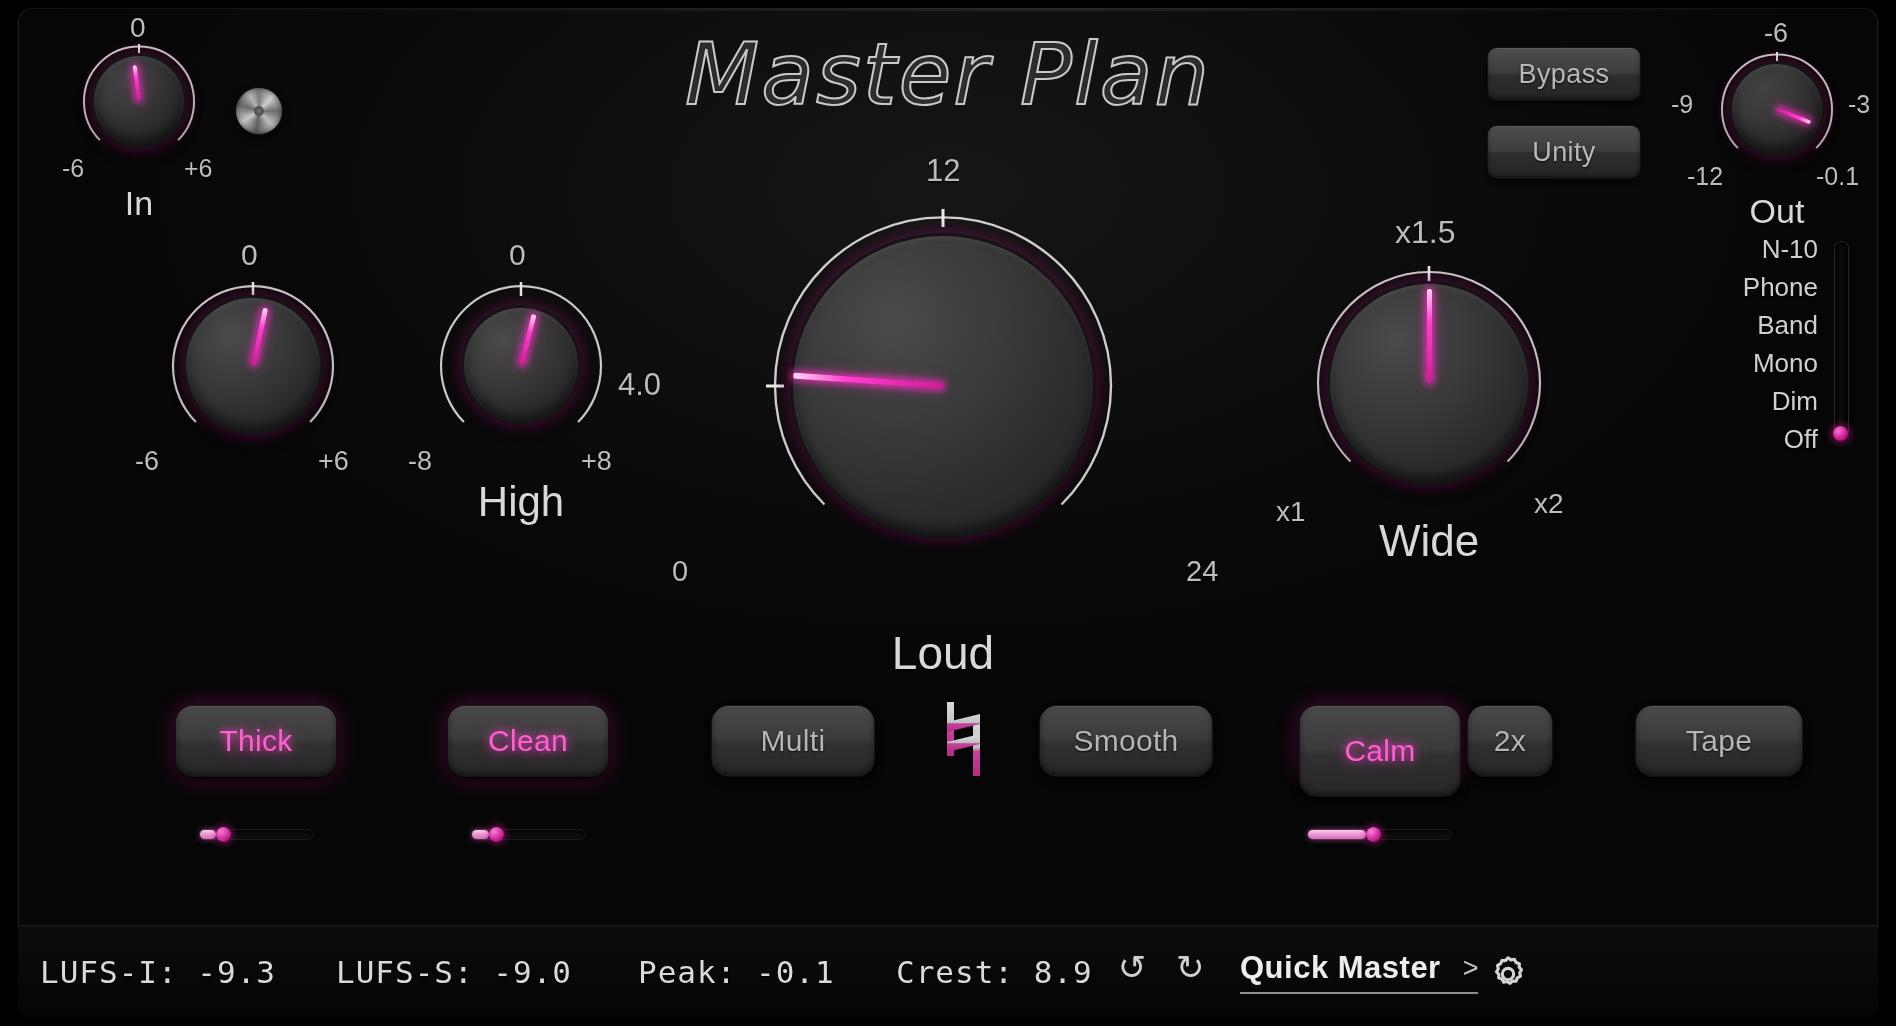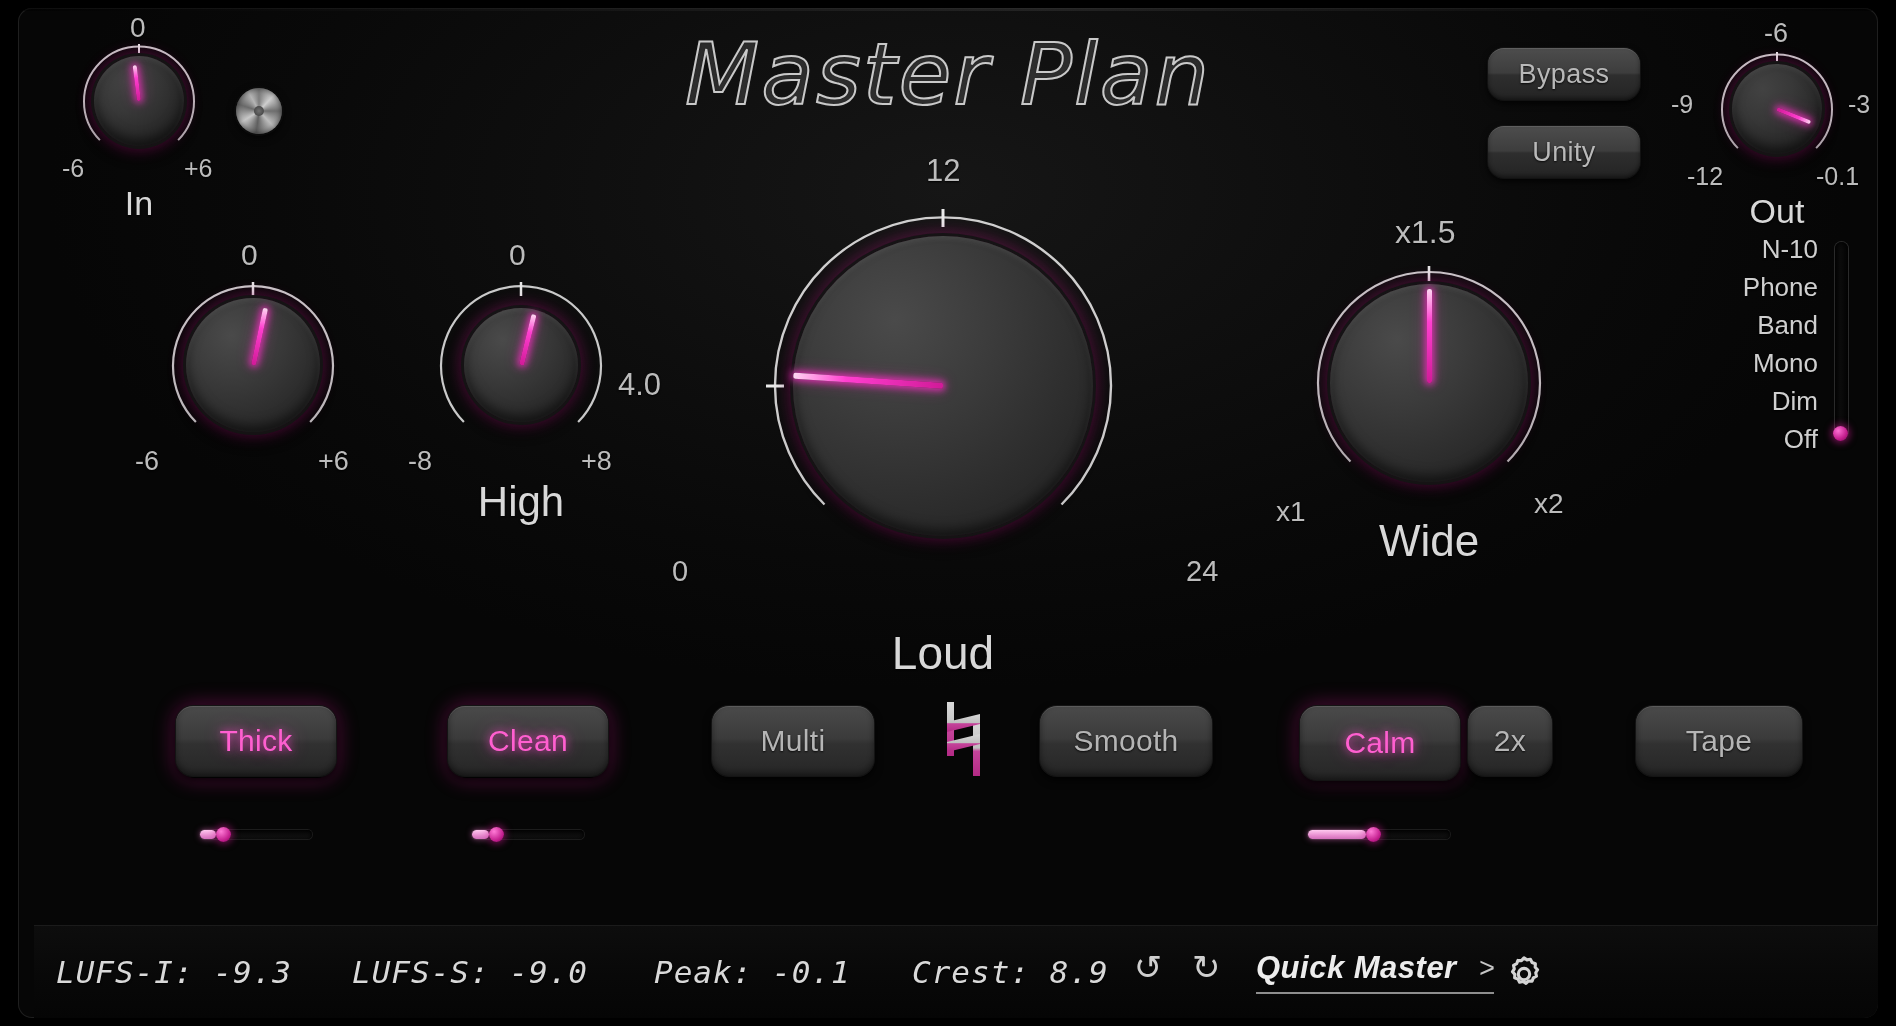--- a/index.html
+++ b/index.html
@@ -84,21 +84,21 @@
   .screw::after{
     content:""; position:absolute; left:50%; top:50%;
     width:22%; height:22%; transform:translate(-50%,-50%);
     border-radius:50%;
     background:radial-gradient(circle,#6f6f6f,#3a3a3a);
   }
 
   
   .hdr-btn{
     position:absolute;
-    border-radius:16px;
+    border-radius:9px;
     background:linear-gradient(180deg,#4d4d4d 0%, #3d3d3d 48%, #2e2e2e 52%, #242424 100%);
     box-shadow:
       0 0 0 1px #121212,
       0 3px 7px rgba(0,0,0,.9),
       inset 0 1px 0 rgba(255,255,255,.13),
       inset 0 -2px 4px rgba(0,0,0,.45);
     color:#b9b9b9;
     display:flex; align-items:center; justify-content:center;
     font-size:27px; letter-spacing:.4px;
     text-shadow:0 1px 2px rgba(0,0,0,.8);
@@ -167,24 +167,23 @@
     position:absolute; top:1px; width:15px; height:15px; border-radius:50%;
     background:radial-gradient(circle at 34% 30%, #ff7ad6, #c11c8c 65%, #5e0a43 100%);
     box-shadow:0 0 7px 2px rgba(214,26,152,.5);
   }
 
   
   .natural{ position:absolute; }
 
   
   #statusbar{
-    position:absolute; left:16px; right:0; bottom:0; height:92px;
+    position:absolute; left:0; right:0; bottom:0; height:92px;
     background:linear-gradient(180deg,#0d0d0d 0%, #080808 55%, #050505 100%);
     border-top:1px solid #1b1b1b;
-    font-style:italic;
   }
   .stat{
     position:absolute; top:28px;
     font-family:"DejaVu Sans Mono","Liberation Mono",monospace;
     font-size:31px; color:#d9d9d9; letter-spacing:1px;
     text-shadow:0 1px 2px #000;
     white-space:nowrap;
   }
   .hist-btn{
     position:absolute; top:24px;
@@ -347,21 +346,21 @@
     <rect x="30" y="22" width="7" height="54" fill="url(#natgrad)"></rect>
     <polygon points="4,22 37,14 37,24 4,32" fill="url(#natgrad)"></polygon>
     <polygon points="4,42 37,34 37,44 4,52" fill="url(#natgrad)"></polygon>
   </svg>
 
   <div class="pill" style="left:1022px;top:698px;width:172px;height:70px;">
     <span>Smooth</span>
   </div>
 
   <div class="pill-glow" style="left:1282px;top:698px;width:160px;height:72px;"></div>
-  <div class="pill on" style="left:1282px;top:698px;width:160px;height:74px;">
+  <div class="pill on" style="left:1282px;top:698px;width:160px;height:90px;">
     <span>Calm</span>
   </div>
   <div class="pill" style="left:1450px;top:698px;width:84px;height:70px;">
     <span>2x</span>
   </div>
   <div class="mini-slider" style="left:1290px;top:818px;width:142px;">
     <div class="mini-track"></div>
     <div class="mini-fill" style="width:41%;"></div>
     <div class="mini-knob" style="left:41%;"></div>
   </div>

